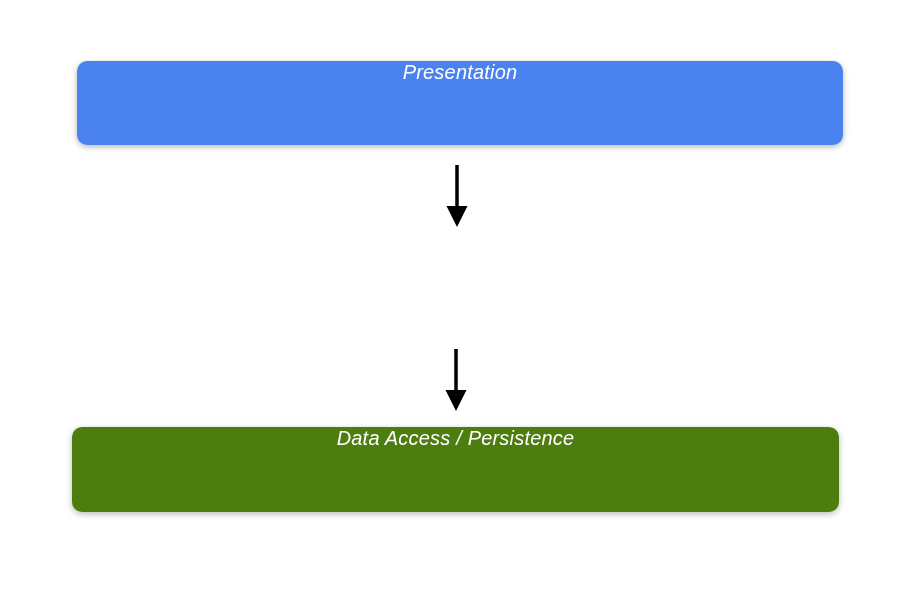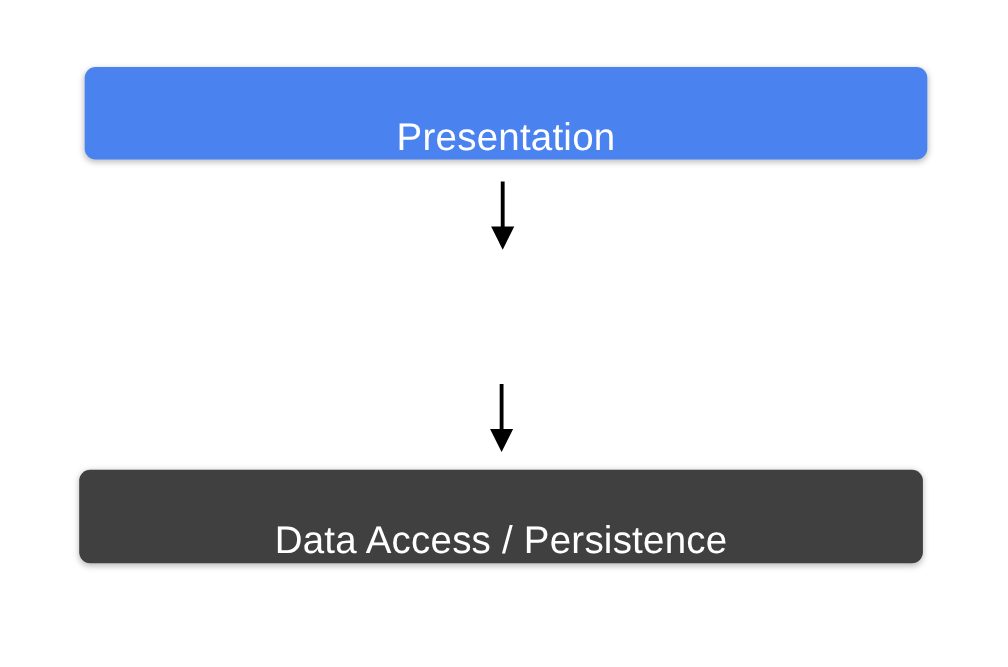--- a/index.html
+++ b/index.html
@@ -13,28 +13,29 @@
   .canvas {
     position: relative;
     width: 916px;
     height: 606px;
     background: #ffffff;
     overflow: hidden;
   }
   .layer-box {
     position: absolute;
     display: flex;
-    align-items: flex-end;
+    align-items: flex-start;
     justify-content: center;
     border-radius: 10px;
     box-shadow: 0 2px 6px rgba(0,0,0,0.28);
     color: #ffffff;
-    font-size: 35px;
+    font-size: 20px;
     font-weight: 400;
     letter-spacing: 0.2px;
+    font-style: italic;
   }
   .box-presentation {
     left: 77px;  top: 61px;  width: 766px; height: 84px;
   }
   .box-business {
     left: 78px;  top: 243px; width: 765px; height: 85px;
   }
   .box-data {
     left: 72px;  top: 427px; width: 767px; height: 85px;
   }
@@ -59,17 +60,17 @@
     <line x1="16" y1="1" x2="16" y2="45" stroke-width="3.5" stroke="#000000"></line>
     <polygon points="16,63 5.5,42 26.5,42" fill="#000000"></polygon>
   </svg>
 
 
   <svg class="arrow arrow-2" viewBox="0 0 32 64">
     <line x1="16" y1="1" x2="16" y2="45" stroke-width="3.5" stroke="#000000"></line>
     <polygon points="16,63 5.5,42 26.5,42" fill="#000000"></polygon>
   </svg>
 
-  <div class="layer-box box-data" style="background: #404040;">
+  <div class="layer-box box-data" style="background: #4d7c0f;">
     <span>Data Access / Persistence</span>
   </div>
 
 </div>
 
 </body></html>

